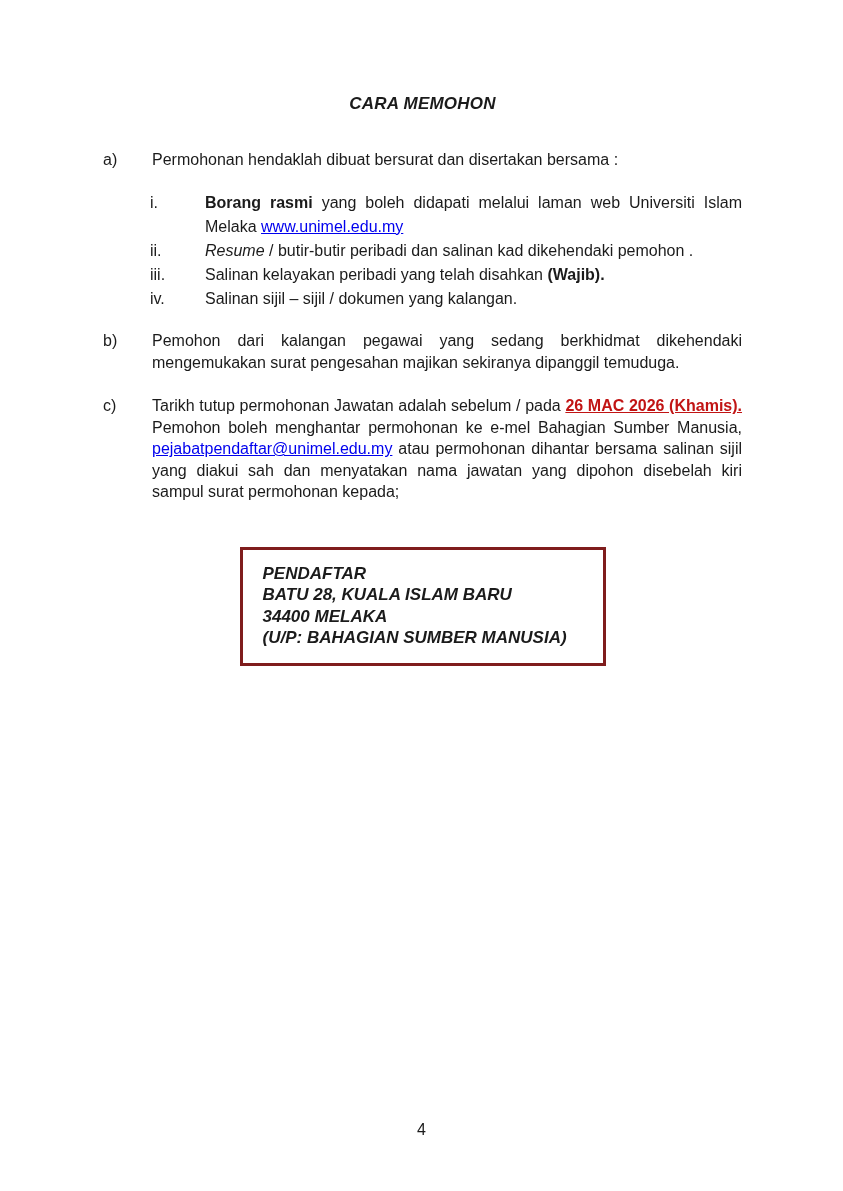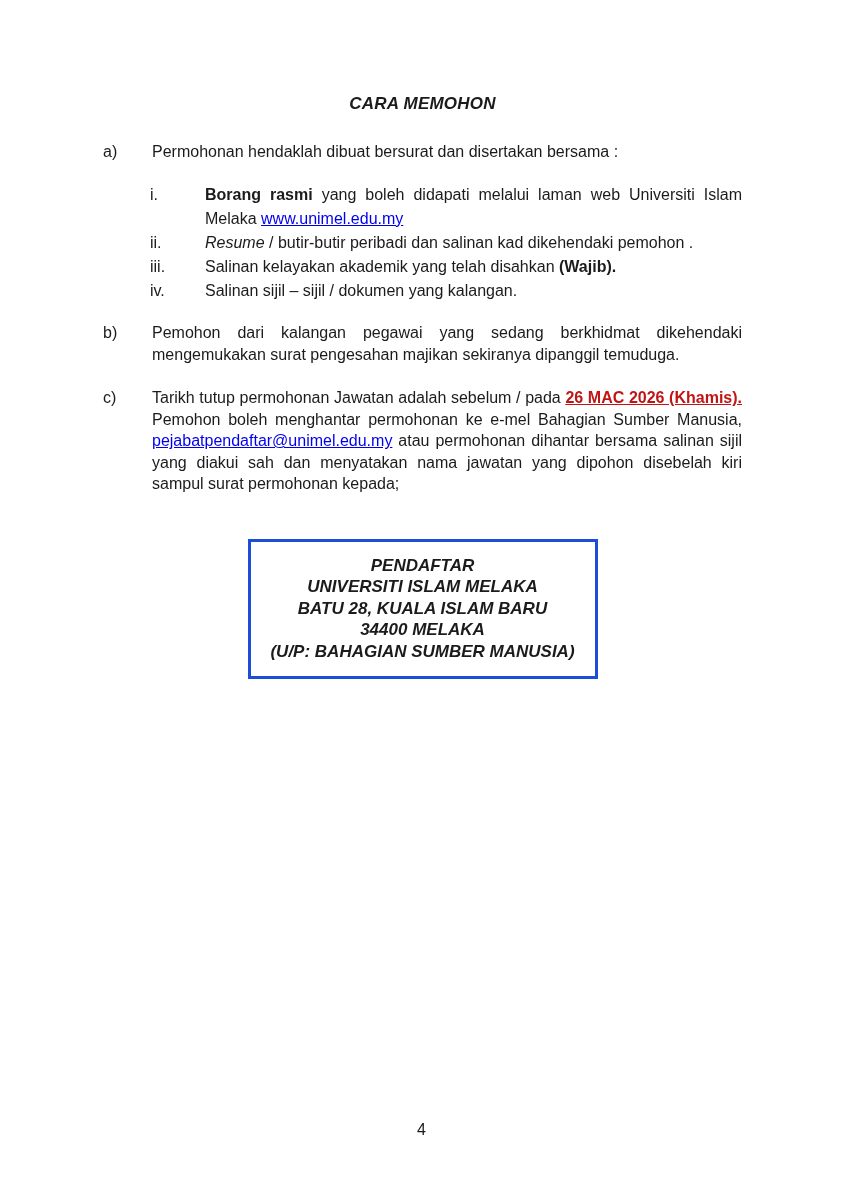--- a/index.html
+++ b/index.html
@@ -15,21 +15,21 @@
     color: #1b1b1b;
     font-family: "Liberation Sans", "DejaVu Sans", sans-serif;
     font-size: 16px;
     line-height: 22px;
     overflow: hidden;
   }
   .content {
     padding: 93px 101px 0 103px; 
   }
   .title {
-    margin: 0 0 26px 0;
+    margin: 0 0 34px 0;
     text-align: center;
     font-size: 17px;
     font-weight: bold;
     font-style: italic;
     line-height: 22px;
     letter-spacing: 0.2px;
   }
   .row {
     display: flex;
     align-items: flex-start;
@@ -72,23 +72,22 @@
     cursor: pointer;
   }
   .deadline {
     color: var(--deadline-color, #C11414);
     font-weight: bold;
     text-decoration: underline;
   }
   .addr-box {
     width: 336px;
     margin: 44px auto 0 auto;
-    border: 3px solid #1d4ed8;
-    padding: 13px 4px 14px 4px;
-    text-align: center;
+    border: 3px solid #7f1d1d;
+    padding: 13px 4px 14px 20px;
     font-size: 17px;
     font-weight: bold;
     font-style: italic;
     line-height: 21.5px;
   }
   .page-number {
     position: absolute;
     left: 0;
     right: 0;
     top: 1119px;
@@ -116,21 +115,21 @@
         <div class="sbody justify"><span class="bold">Borang rasmi</span><span> yang boleh didapati melalui laman web Universiti Islam Melaka </span><a class="site-link">www.unimel.edu.my</a></div>
       </div>
 
       <div class="subrow">
         <span class="slbl">ii.</span>
         <div class="sbody"><span class="ital">Resume</span><span> / butir-butir peribadi dan salinan kad dikehendaki pemohon .</span></div>
       </div>
 
       <div class="subrow">
         <span class="slbl">iii.</span>
-        <div class="sbody"><span>Salinan kelayakan akademik yang telah disahkan </span><span class="bold">(Wajib).</span></div>
+        <div class="sbody"><span>Salinan kelayakan peribadi yang telah disahkan </span><span class="bold">(Wajib).</span></div>
       </div>
 
       <div class="subrow">
         <span class="slbl">iv.</span>
         <div class="sbody">Salinan sijil – sijil / dokumen yang kalangan.</div>
       </div>
 
     </div>
 
     <div class="row sec-b">
@@ -138,21 +137,20 @@
       <div class="body justify">Pemohon dari kalangan pegawai yang sedang berkhidmat dikehendaki mengemukakan surat pengesahan majikan sekiranya dipanggil temuduga.</div>
     </div>
 
     <div class="row sec-c">
       <span class="lbl">c)</span>
       <div class="body justify"><span>Tarikh tutup permohonan Jawatan adalah sebelum / pada </span><span class="deadline">26 MAC 2026 (Khamis).</span><span> Pemohon boleh menghantar permohonan ke e-mel Bahagian Sumber Manusia, </span><a class="email-link">pejabatpendaftar@unimel.edu.my</a><span> atau permohonan dihantar bersama salinan sijil yang diakui sah dan menyatakan nama jawatan yang dipohon disebelah kiri sampul surat permohonan kepada;</span></div>
     </div>
 
     <div class="addr-box">
       <div>PENDAFTAR</div>
-      <div>UNIVERSITI ISLAM MELAKA</div>
       <div>BATU 28, KUALA ISLAM BARU</div>
       <div>34400 MELAKA</div>
       <div>(U/P: BAHAGIAN SUMBER MANUSIA)</div>
     </div>
 
   </div>
 
   <div class="page-number">4</div>
 </div>
 

